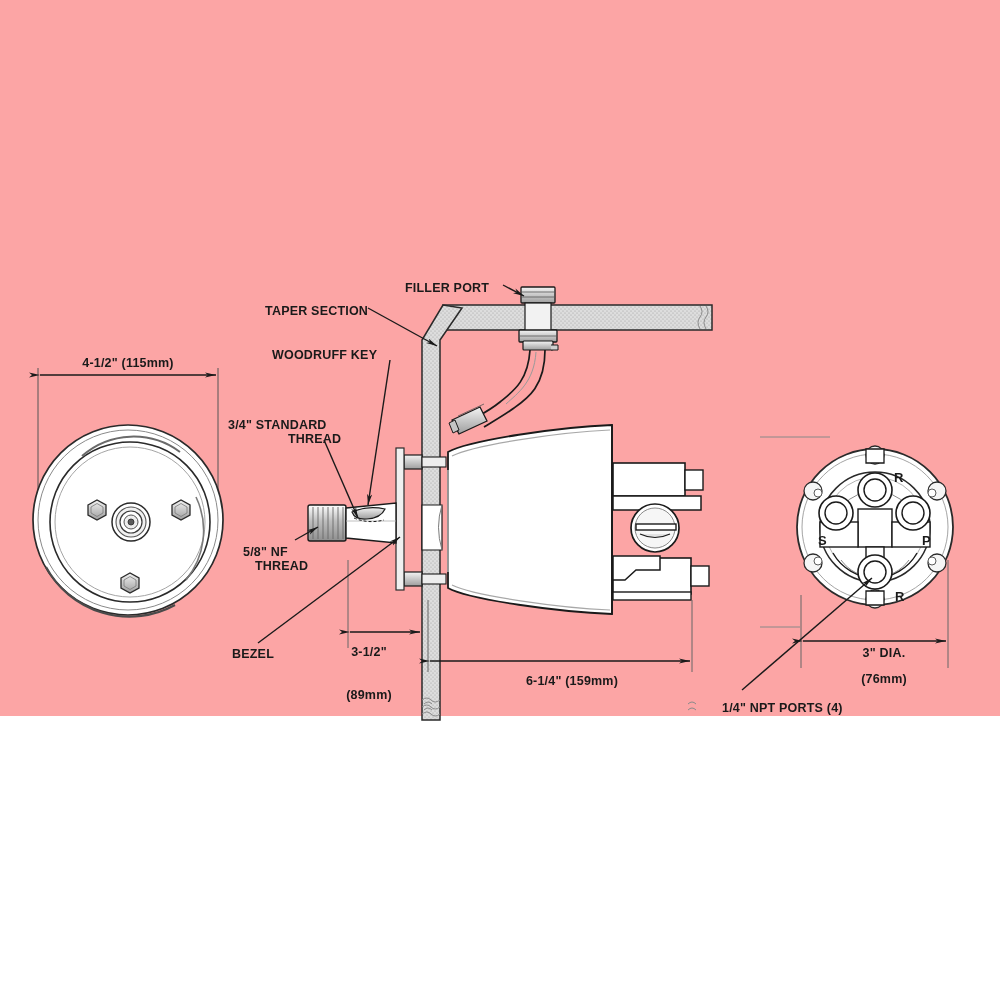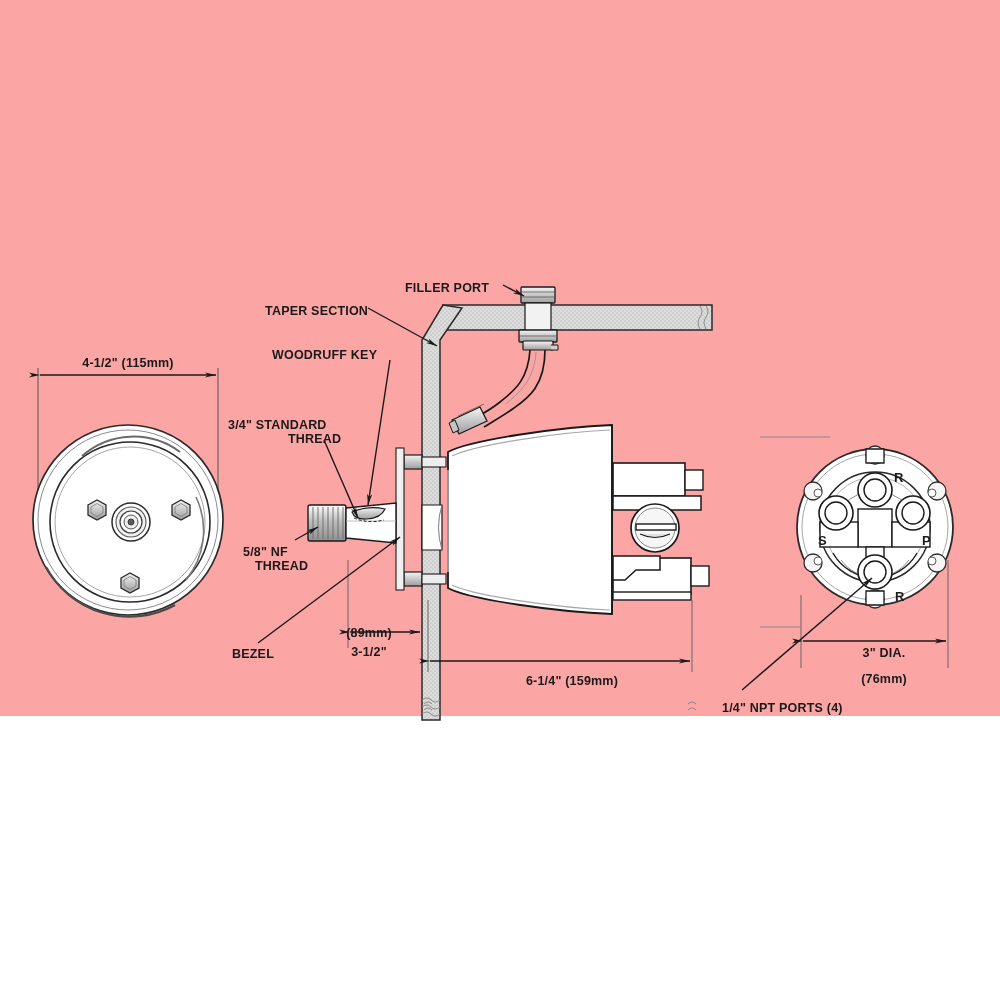--- a/index.html
+++ b/index.html
@@ -331,21 +331,21 @@
   <div class="lbl" style="left:243px;top:545px;">5/8" NF</div>
   <div class="lbl" style="left:255px;top:559px;">THREAD</div>
 
   <div class="lbl" style="left:232px;top:647px;">BEZEL</div>
 
   <div class="lbl" style="left:722px;top:701px;">1/4" NPT PORTS (4)</div>
 
   <div class="lbl c" style="left:48px;top:356px;width:160px;">4-1/2" (115mm)</div>
 
   <div class="lbl c" style="left:329px;top:645px;width:80px;">3-1/2"</div>
-  <div class="lbl c" style="left:329px;top:626px;width:80px;">(89mm)</div>
+  <div class="lbl c" style="left:329px;top:688px;width:80px;">(89mm)</div>
 
   <div class="lbl c" style="left:472px;top:674px;width:200px;">6-1/4" (159mm)</div>
 
   <div class="lbl c" style="left:844px;top:646px;width:80px;">3" DIA.</div>
   <div class="lbl c" style="left:844px;top:672px;width:80px;">(76mm)</div>
 
   <div class="port-lbl" style="left:894px;top:470px;">R</div>
   <div class="port-lbl" style="left:818px;top:533px;">S</div>
   <div class="port-lbl" style="left:922px;top:533px;">P</div>
   <div class="port-lbl" style="left:895px;top:589px;">R</div>

